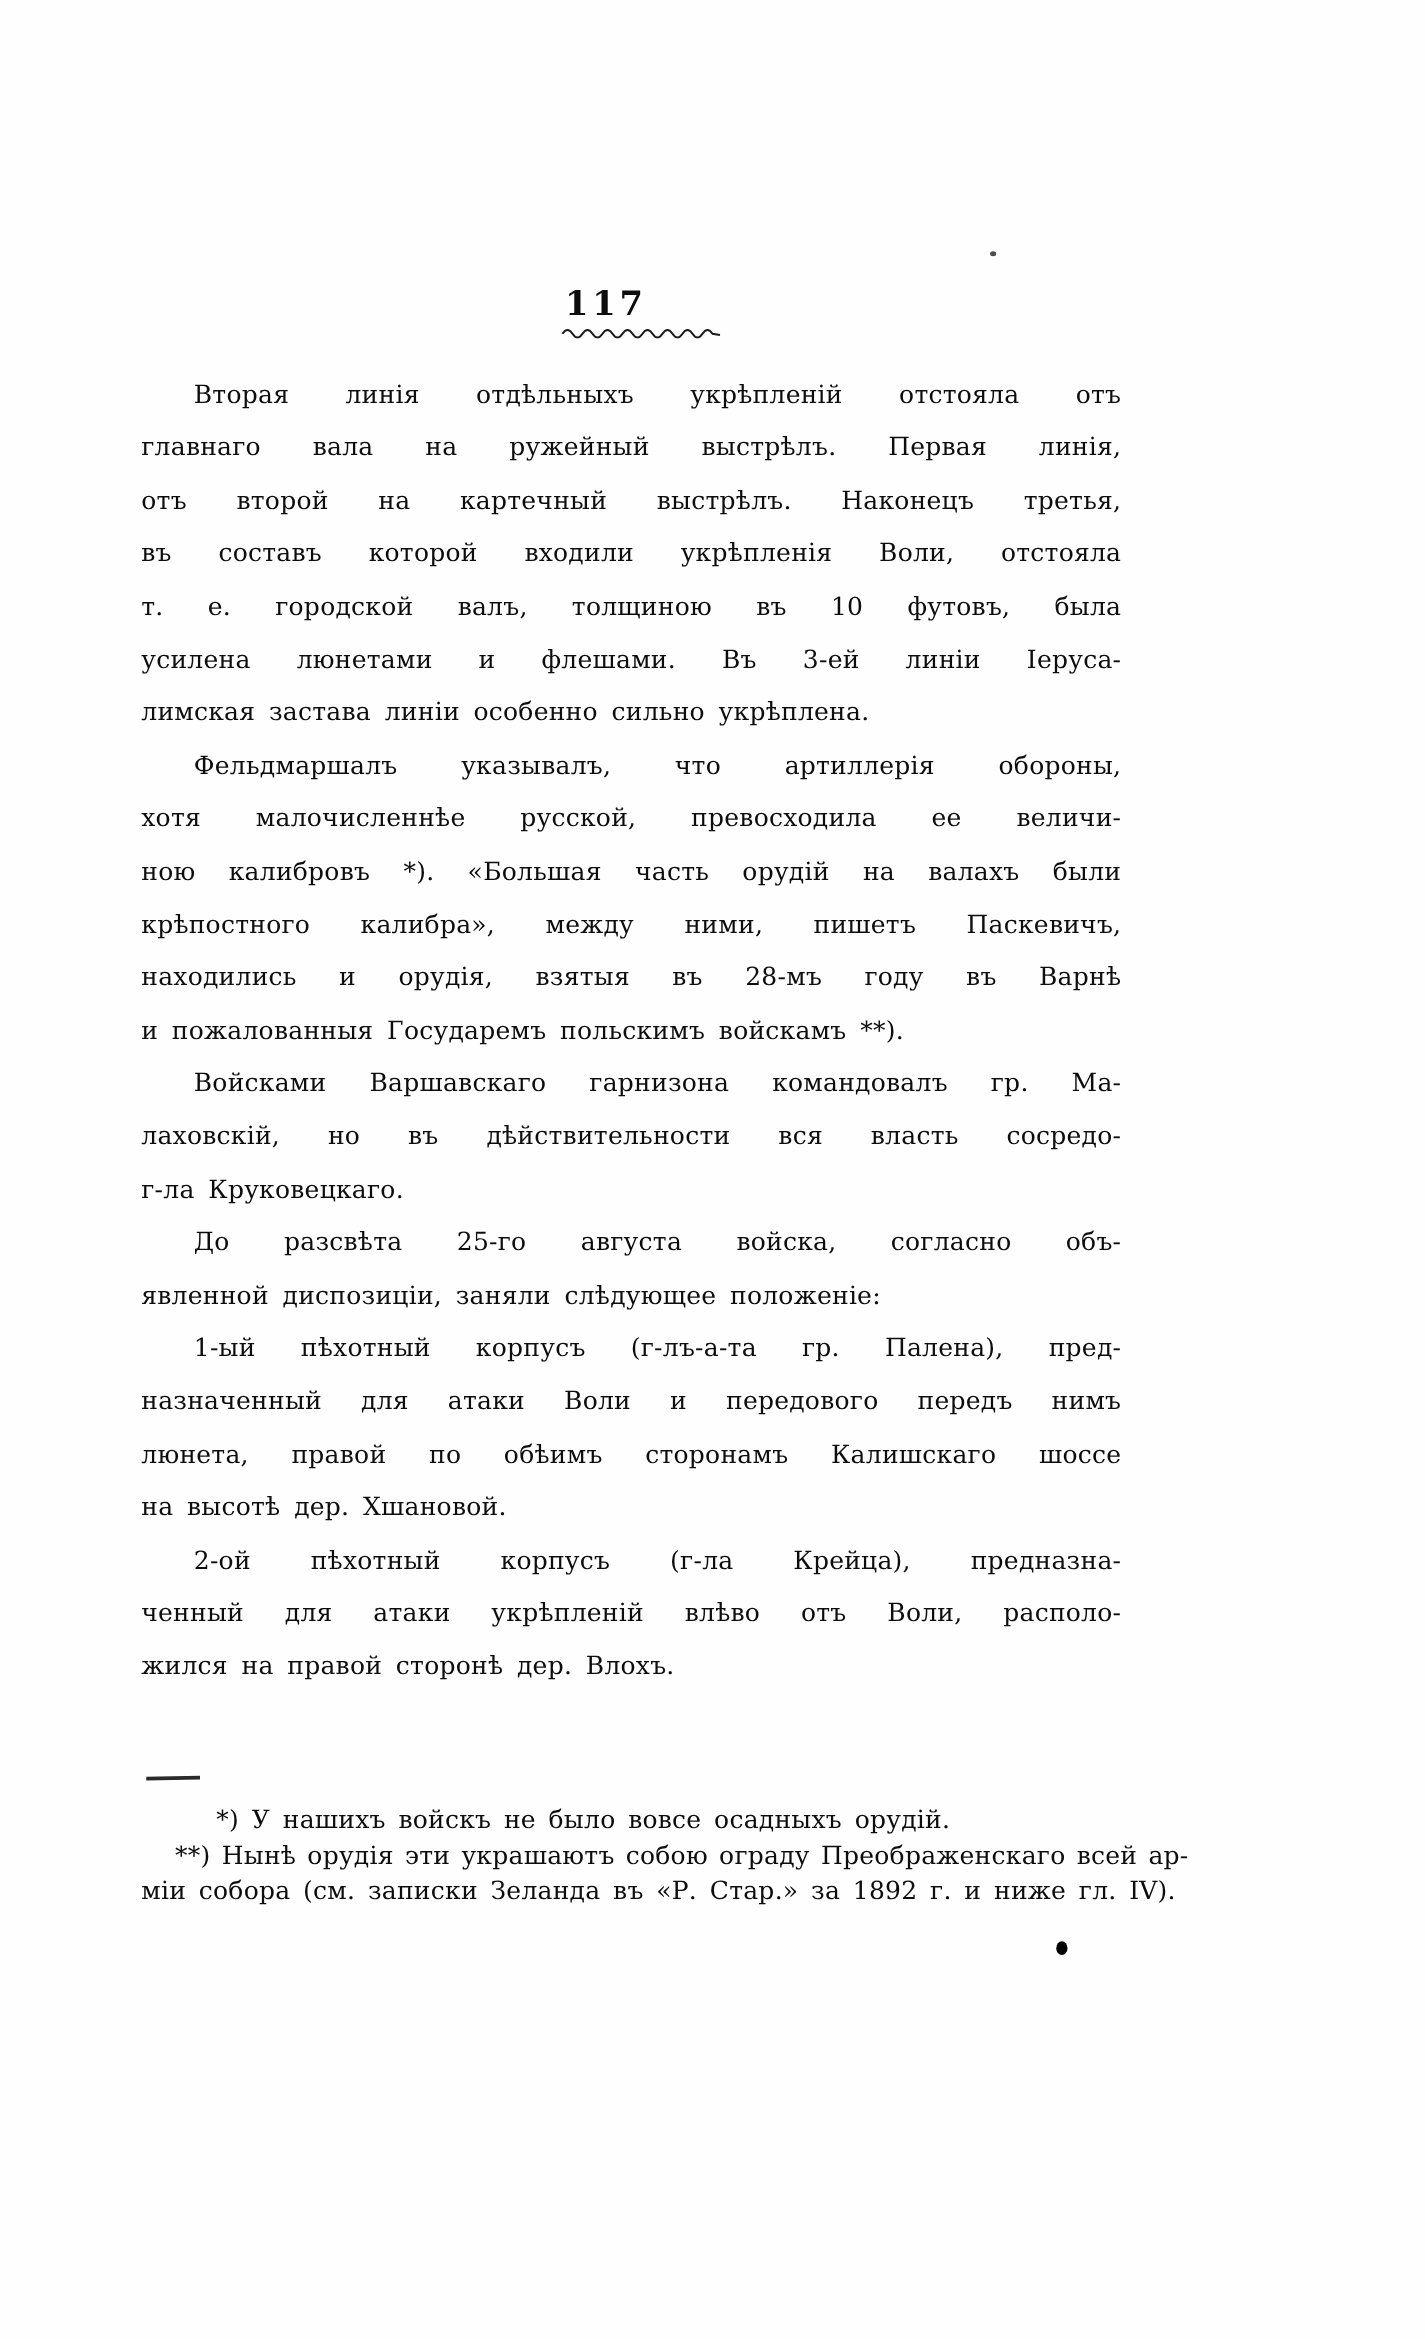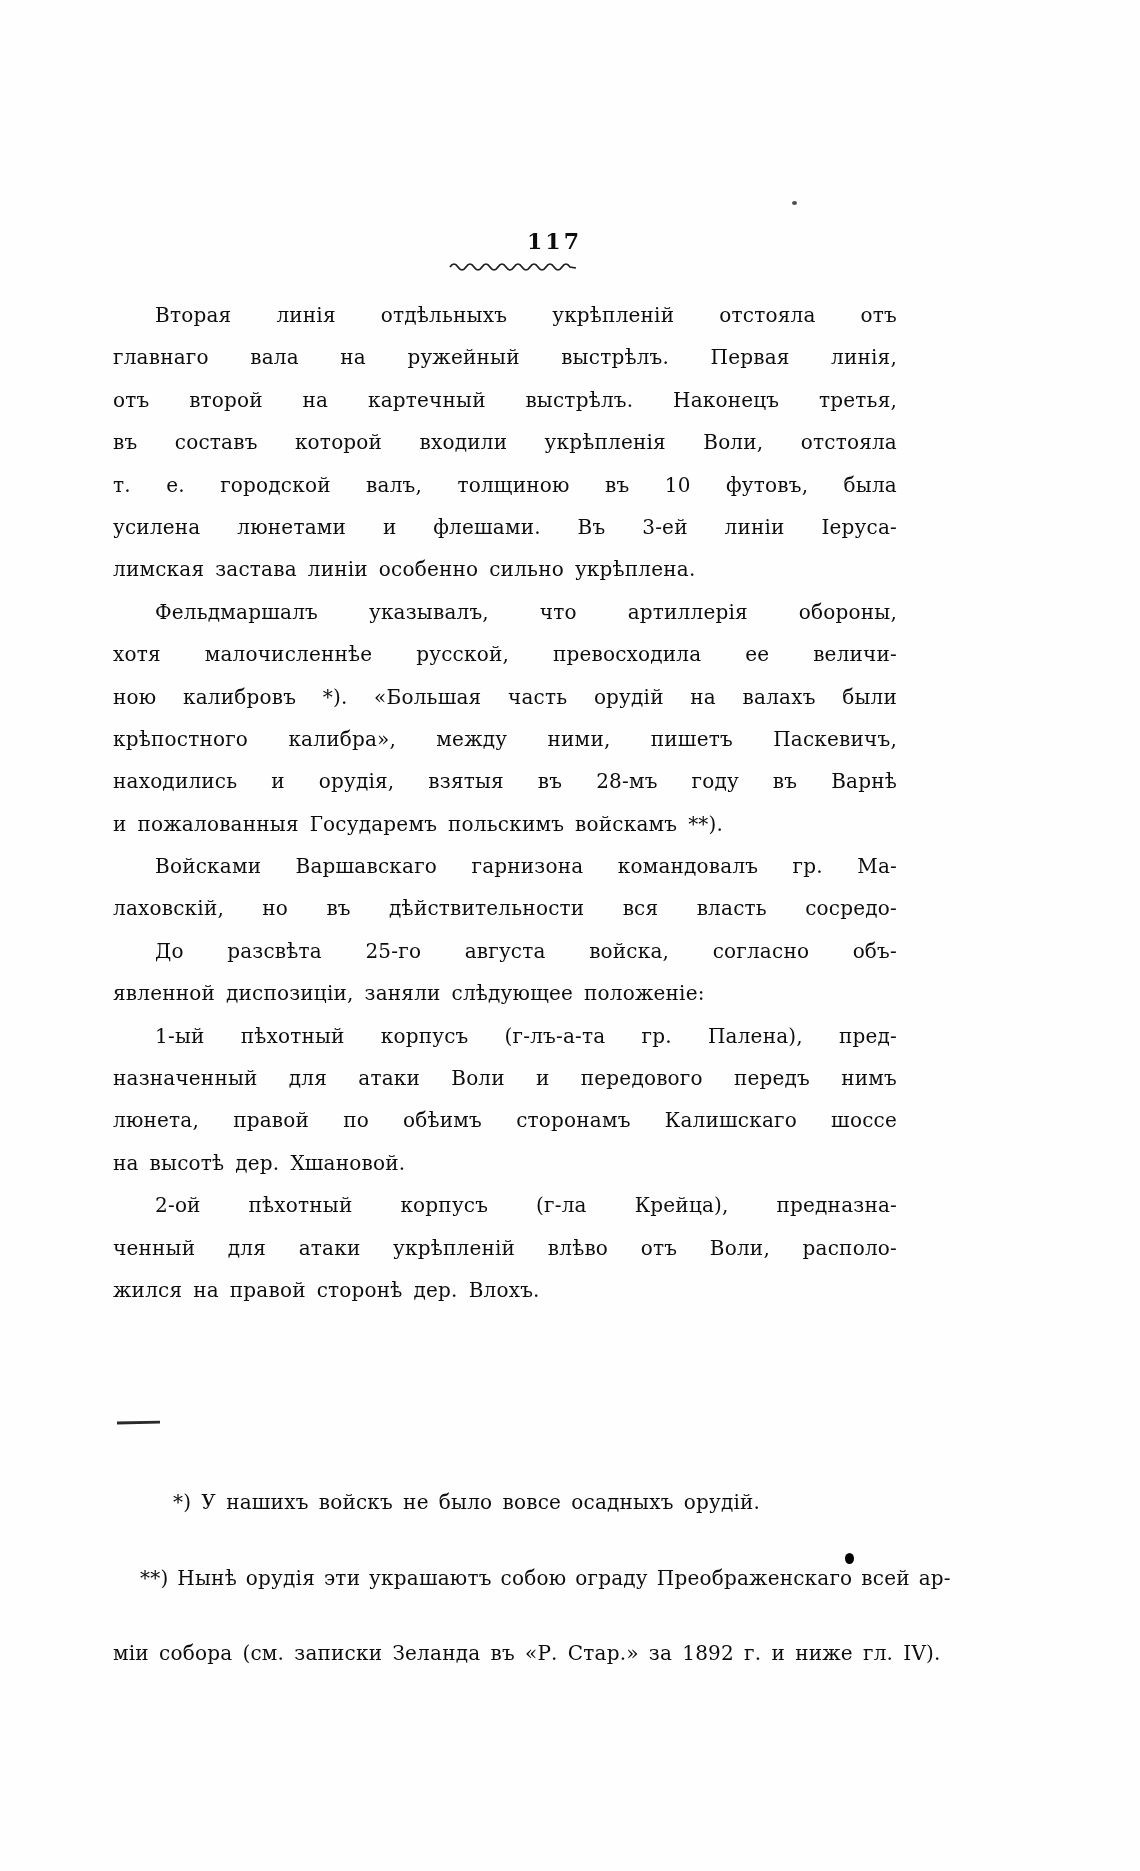--- a/index.html
+++ b/index.html
@@ -14,22 +14,22 @@
     background: #fefefe;
     font-family: "DejaVu Serif", serif;
     color: #0d0d0d;
     overflow: hidden;
   }
   .page-number {
     position: absolute;
     top: 228px;
     left: 452px;
     width: 130px;
-    text-align: right;
-    font-size: 22px;
+    text-align: left;
+    font-size: 27px;
     font-weight: bold;
     letter-spacing: 3px;
   }
   .squiggle {
     position: absolute;
     top: 261px;
     left: 448px;
   }
   .body-text {
     position: absolute;
@@ -69,21 +69,20 @@
     font-size: 20px;
     letter-spacing: 0.2px;
   }
   .fn-line {
     height: 28.6px;
     line-height: 28.6px;
     text-align: justify;
     text-align-last: justify;
     word-spacing: 0.12em;
     white-space: nowrap;
-    margin-top: 47px;
   }
   .fn-line.fn-end {
     text-align-last: left;
     word-spacing: 0.18em;
   }
   .fn-line.fn-first-0 { padding-left: 60px; }
   .fn-line.fn-first-1 { padding-left: 27px; }
   .speck-top {
     position: absolute;
     left: 792px;
@@ -125,20 +124,21 @@
       <div class="line">усилена люнетами и флешами. Въ 3-ей линіи Іеруса-</div>
       <div class="line para-end">лимская застава линіи особенно сильно укрѣплена.</div>
       <div class="line indent">Фельдмаршалъ указывалъ, что артиллерія обороны,</div>
       <div class="line">хотя малочисленнѣе русской, превосходила ее величи-</div>
       <div class="line">ною калибровъ *). «Большая часть орудій на валахъ были</div>
       <div class="line">крѣпостного калибра», между ними, пишетъ Паскевичъ,</div>
       <div class="line">находились и орудія, взятыя въ 28-мъ году въ Варнѣ</div>
       <div class="line para-end">и пожалованныя Государемъ польскимъ войскамъ **).</div>
       <div class="line indent">Войсками Варшавскаго гарнизона командовалъ гр. Ма-</div>
       <div class="line">лаховскій, но въ дѣйствительности вся власть сосредо-</div>
+      <div class="line para-end">г-ла Круковецкаго.</div>
       <div class="line indent">До разсвѣта 25-го августа войска, согласно объ-</div>
       <div class="line para-end">явленной диспозиціи, заняли слѣдующее положеніе:</div>
       <div class="line indent">1-ый пѣхотный корпусъ (г-лъ-а-та гр. Палена), пред-</div>
       <div class="line">назначенный для атаки Воли и передового передъ нимъ</div>
       <div class="line">люнета, правой по обѣимъ сторонамъ Калишскаго шоссе</div>
       <div class="line para-end">на высотѣ дер. Хшановой.</div>
       <div class="line indent">2-ой пѣхотный корпусъ (г-ла Крейца), предназна-</div>
       <div class="line">ченный для атаки укрѣпленій влѣво отъ Воли, располо-</div>
       <div class="line para-end">жился на правой сторонѣ дер. Влохъ.</div>
     </div>

